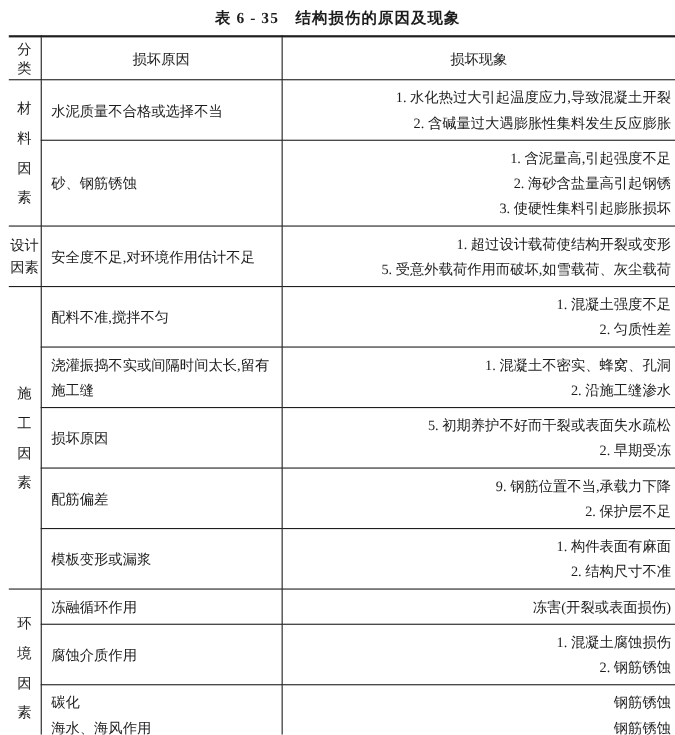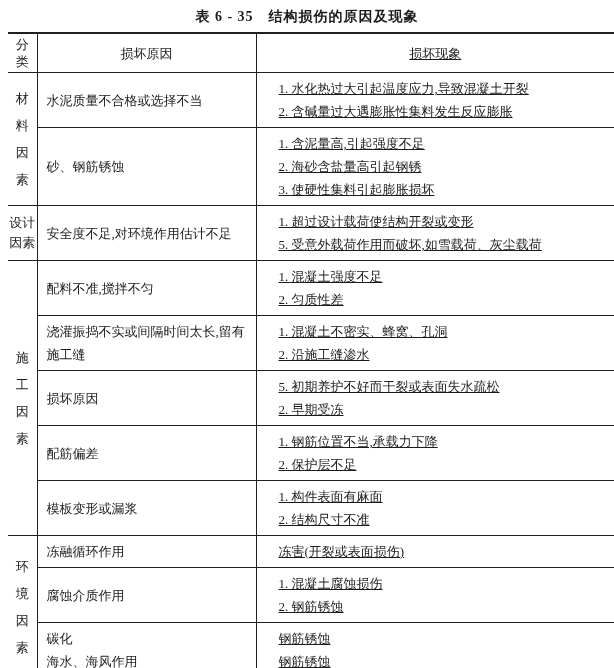--- a/index.html
+++ b/index.html
@@ -38,29 +38,29 @@
   th, td {
     border: 1px solid #1f1f1f;
     font-size: 13px;
     font-weight: normal;
     vertical-align: middle;
     padding: 4px 8px;
     line-height: 23px;
   }
   th { height: 20px; text-align: center; padding: 2px 2px; line-height: 17px; }
   th:first-child, td.cat { border-left: none; }
-  th:last-child,  td.phen { border-right: none; text-decoration: underline; }
+  th:last-child,  td.phen { border-right: none; }
   td.cat {
     text-align: center;
     padding: 2px 1px;
   }
   td.cat div { line-height: 27px; }
   td.cat div.multi { line-height: 20px; }
   td.cause { padding-left: 9px; padding-right: 6px; }
-  td.phen  { padding-left: 22px; padding-right: 4px; }
+  td.phen  { padding-left: 11px; padding-right: 4px; text-align: right; }
   td.cause div, td.phen div { line-height: 23px; }
 </style>
 </head>
 <body>
 
 <div class="page">
   <div class="doc-title">表 6 - 35　结构损伤的原因及现象</div>
   <table class="damage">
     <colgroup>
       <col class="c1">
@@ -144,21 +144,21 @@
           <td class="phen">
             <div>5. 初期养护不好而干裂或表面失水疏松</div>
             <div>2. 早期受冻</div>
           </td>
         </tr>
         <tr>
           <td class="cause">
             <div>配筋偏差</div>
           </td>
           <td class="phen">
-            <div>1. 钢筋位置不当,承载力下降</div>
+            <div>9. 钢筋位置不当,承载力下降</div>
             <div>2. 保护层不足</div>
           </td>
         </tr>
         <tr>
           <td class="cause">
             <div>模板变形或漏浆</div>
           </td>
           <td class="phen">
             <div>1. 构件表面有麻面</div>
             <div>2. 结构尺寸不准</div>

